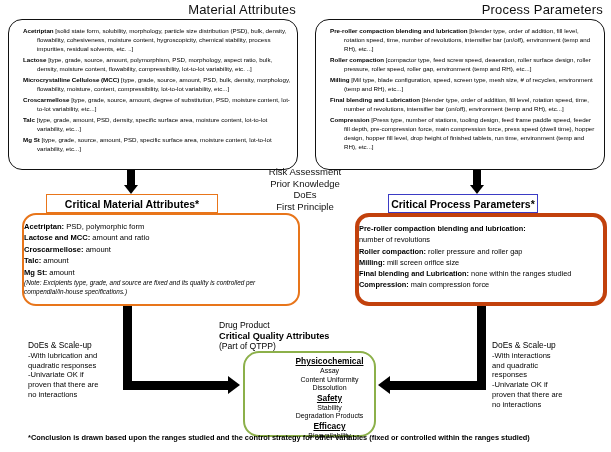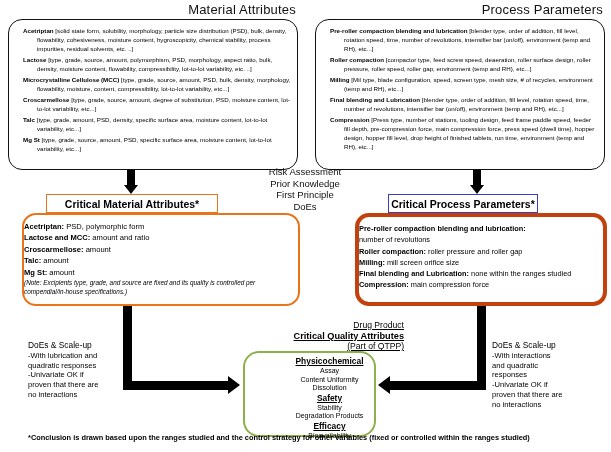--- a/index.html
+++ b/index.html
@@ -57,22 +57,22 @@
   #cpp-box{left:355px;top:213px;width:252px;height:93px;border:4px solid #c2410c;}
 
   .kv{font-size:7.6px;line-height:11.4px;margin:0;white-space:nowrap;}
   .kv b{font-weight:bold;}
   .kv-note{font-size:6.4px;line-height:9.2px;font-style:italic;margin:0;}
 
   #cpp-box .kv{font-size:7.4px;line-height:11.3px;}
 
   
   #cqa-caption{
-    position:absolute;left:236px;top:320px;width:168px;text-align:right;
-    font-size:8.6px;line-height:10.6px;text-decoration:underline;
+    position:absolute;left:219px;top:320px;width:168px;text-align:left;
+    font-size:8.6px;line-height:10.6px;
   }
   #cqa-caption .b{font-weight:bold;font-size:9.2px;}
   #cqa-box{
     position:absolute;left:243px;top:351px;width:133px;height:86px;
     box-sizing:border-box;border:2px solid #8CB04A;border-radius:16px;
     background:#fff;text-align:center;padding-top:3px;padding-left:40px;
   }
   .cqa-head{font-size:8.4px;font-weight:bold;text-decoration:underline;line-height:11px;}
   .cqa-item{font-size:7px;line-height:8.6px;}
 
@@ -160,22 +160,22 @@
     </p>
     <p class="entry">
       <b>Compression</b>
       <span>[Press type, number of stations, tooling design, feed frame paddle speed, feeder fill depth, pre-compression force, main compression force, press speed (dwell time), hopper design, hopper fill level, drop height of finished tablets, run time, environment (temp and RH), etc...]</span>
     </p>
   </div>
 
   <div class="mid-note" id="risk-note">
     <div>Risk Assessment</div>
     <div>Prior Knowledge</div>
+    <div>DoEs</div>
     <div>First Principle</div>
-    <div>DoEs</div>
   </div>
 
   <div class="bar" style="left:127px;top:170px;width:8px;height:16px;"></div>
   <div class="vtri" style="left:124px;top:185px;"></div>
 
   <div class="bar" style="left:473px;top:170px;width:8px;height:16px;"></div>
   <div class="vtri" style="left:470px;top:185px;"></div>
 
   <div class="chip" id="cma-chip">
     <span>Critical Material Attributes*</span>

